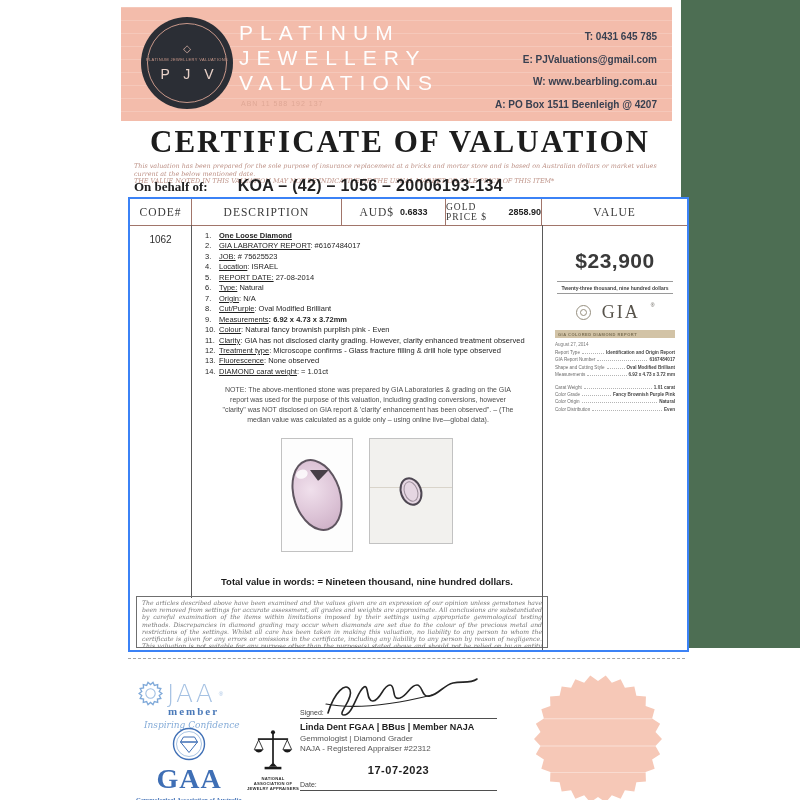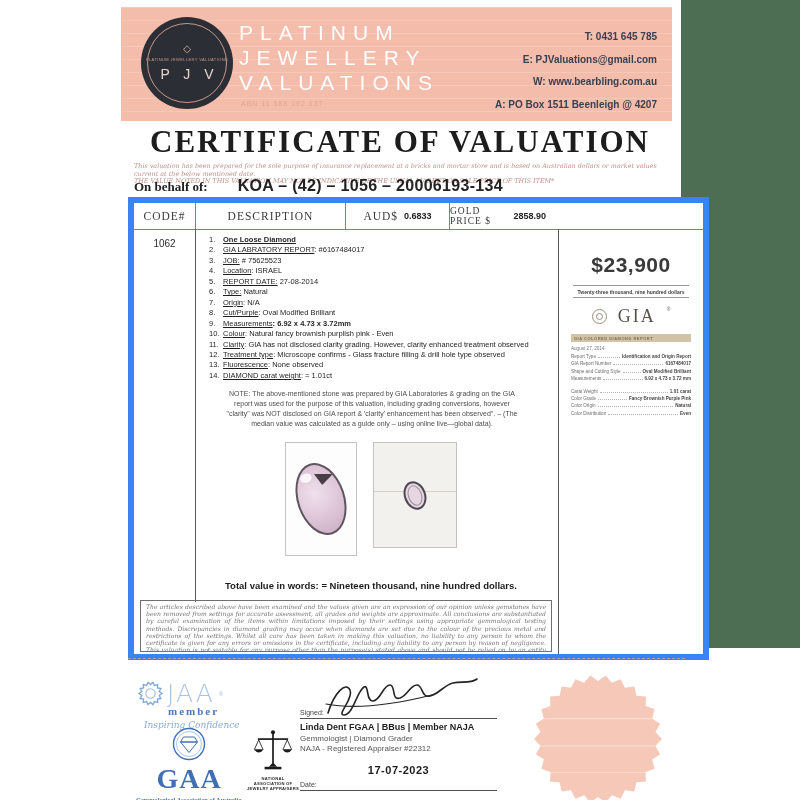--- a/index.html
+++ b/index.html
@@ -27,21 +27,21 @@
   .cert-title{position:absolute;top:124px;left:110px;width:580px;text-align:center;
               font-family:"Liberation Serif",serif;font-weight:bold;font-size:31px;
               letter-spacing:2px;color:#1d1d1d;}
   .fineprint{position:absolute;top:163px;left:134px;width:538px;font-family:"DejaVu Serif",serif;
              font-style:italic;font-size:6.4px;line-height:7.6px;color:#bd9186;}
   .behalf{position:absolute;top:177px;left:134px;font-family:"Liberation Serif",serif;
           font-size:13px;font-weight:bold;color:#222;}
   .behalf .bval{font-family:"Liberation Sans",sans-serif;font-size:16px;margin-left:30px;letter-spacing:.3px;}
 
   
-  .vtable{position:absolute;left:128px;top:197px;width:557px;height:451px;border:6px solid #3b82f6;background:#fff;padding-left:12px;}
+  .vtable{position:absolute;left:128px;top:197px;width:557px;height:451px;border:2px solid #3b82f6;background:#fff;}
   .thead{position:absolute;top:0;left:0;right:0;height:26px;display:flex;border-bottom:1px solid #a1756a;}
   .th{display:flex;align-items:center;justify-content:center;gap:6px;
       font-family:"Liberation Serif",serif;font-size:11.5px;letter-spacing:1px;color:#3a3a3a;
       border-right:1px solid #a1756a;box-sizing:border-box;}
   .th:last-child{border-right:none;}
   .th .num{font-family:"Liberation Sans",sans-serif;font-size:9px;font-weight:bold;letter-spacing:0;color:#222;}
   .th.small{font-size:9.5px;}
   .w-code{width:62px;} .w-desc{width:150px;} .w-aud{width:104px;} .w-gold{width:96px;} .w-val{flex:1;}
 
   .code-col{position:absolute;top:26px;left:0;width:62px;height:373px;border-right:1px solid #5a5a5a;
@@ -167,20 +167,21 @@
       <div class="th w-code">CODE#</div>
       <div class="th w-desc">DESCRIPTION</div>
       <div class="th w-aud">
         <span>AUD$</span>
         <span class="num">0.6833</span>
       </div>
       <div class="th w-gold small">
         <span>GOLD PRICE $</span>
         <span class="num">2858.90</span>
       </div>
+      <div class="th w-val">VALUE</div>
     </div>
 
     <div class="code-col">1062</div>
 
     <div class="desc-col">
       <div class="dlist">
           <div class="dl-row">
             <span class="dl-n">1.</span>
             <span class="b"><span class="dl-label">One Loose Diamond</span><span></span></span>
           </div>

